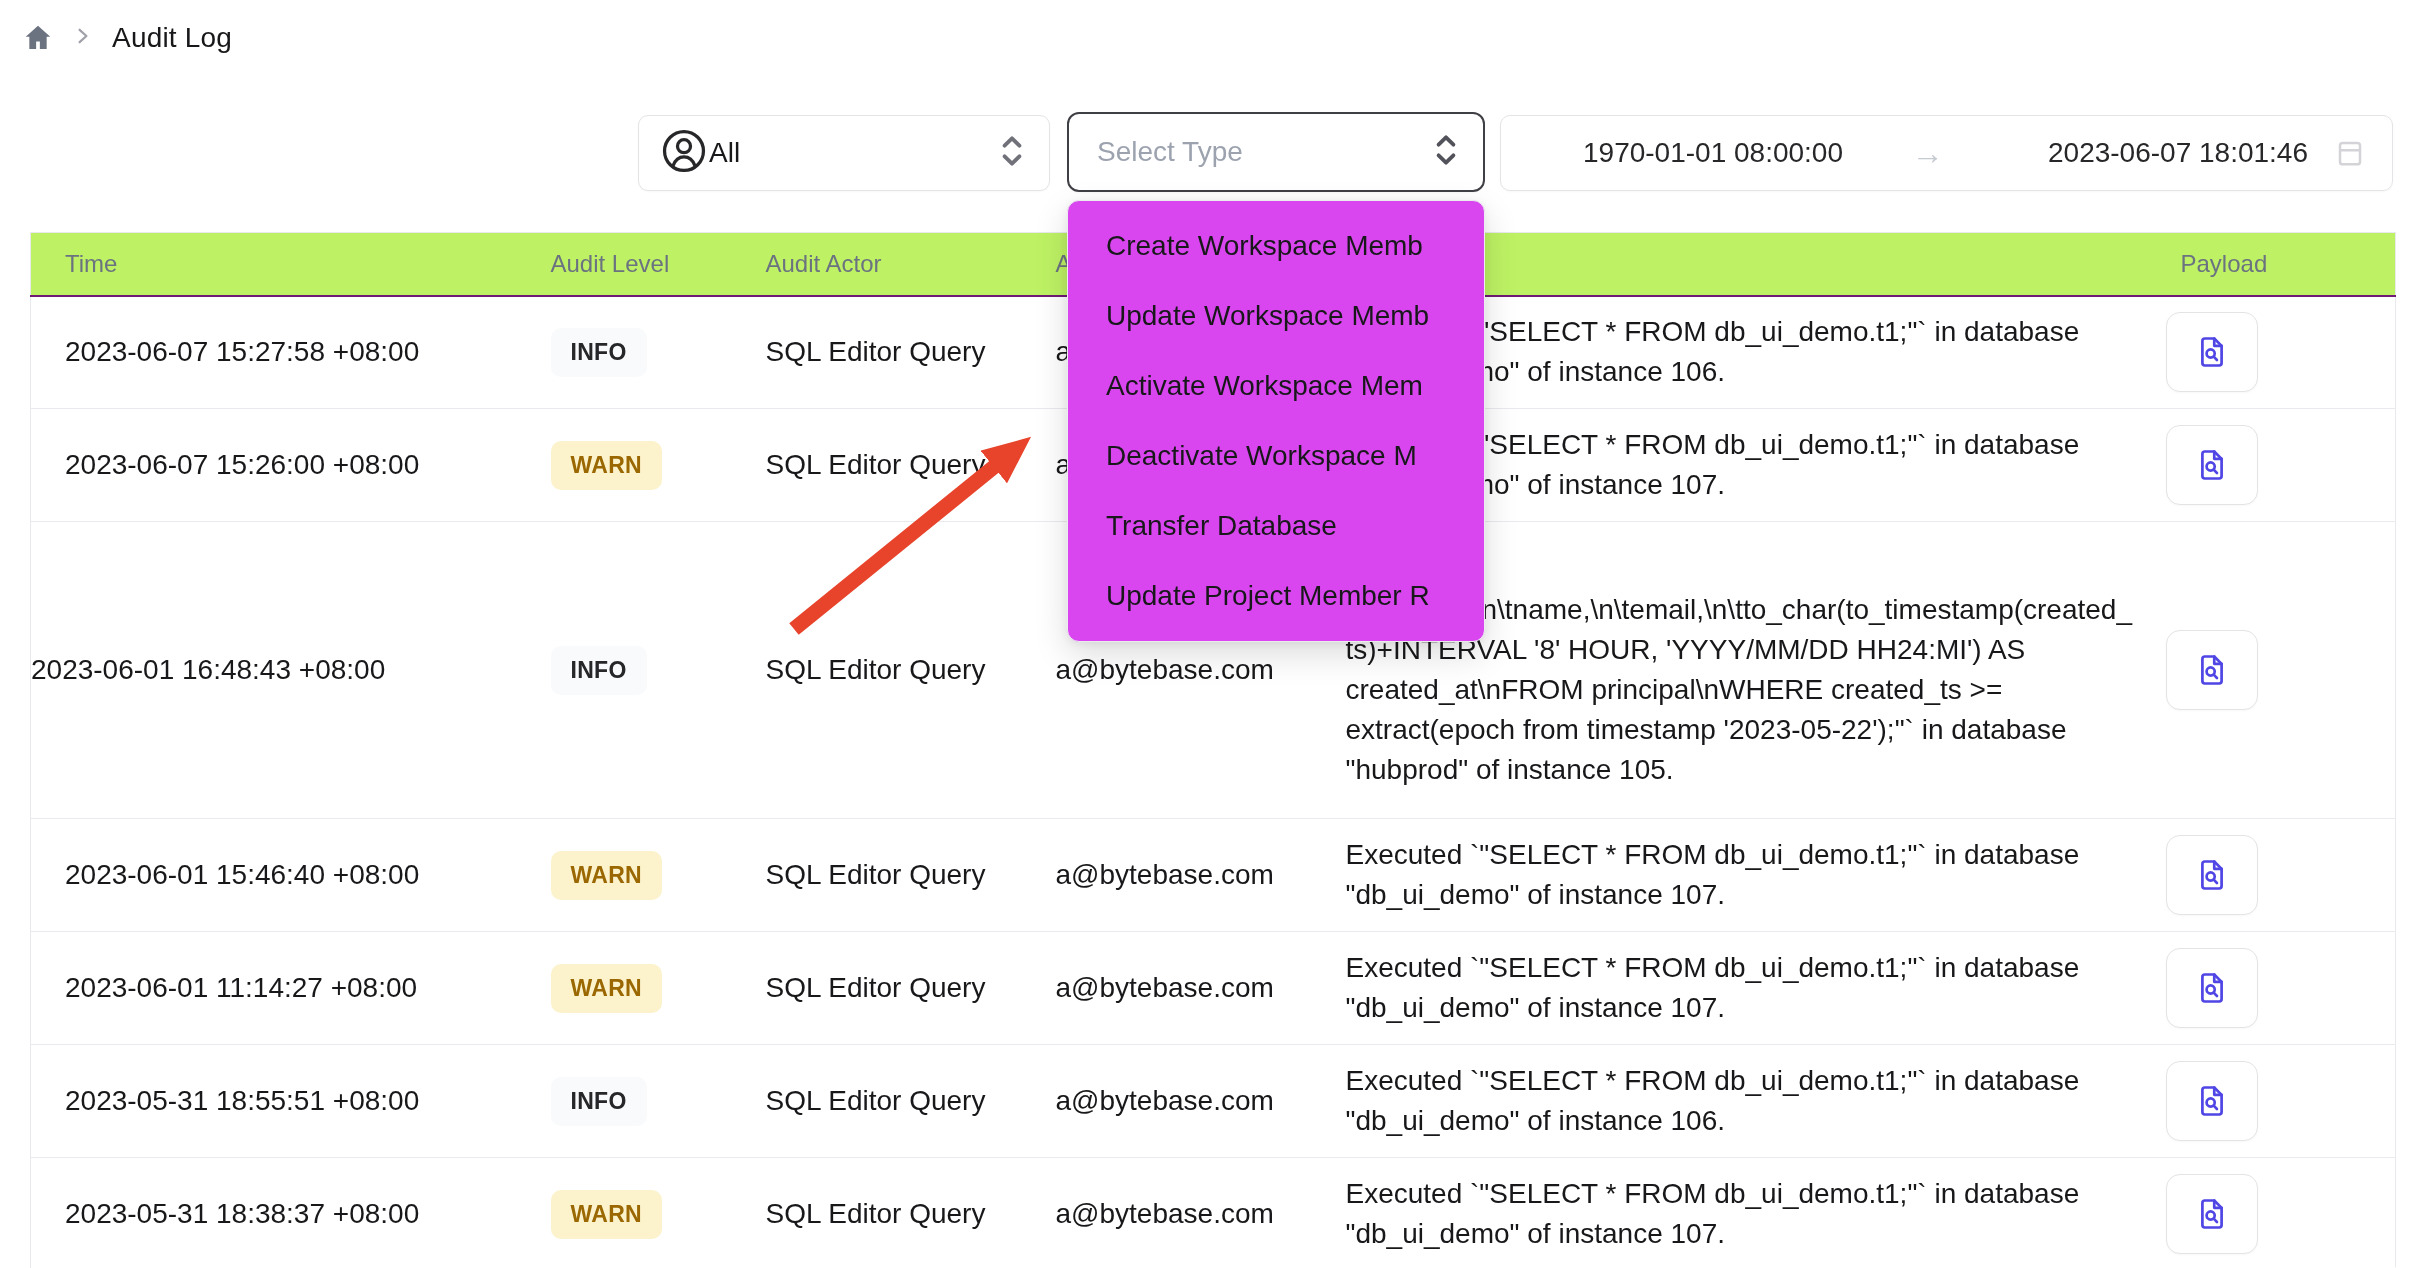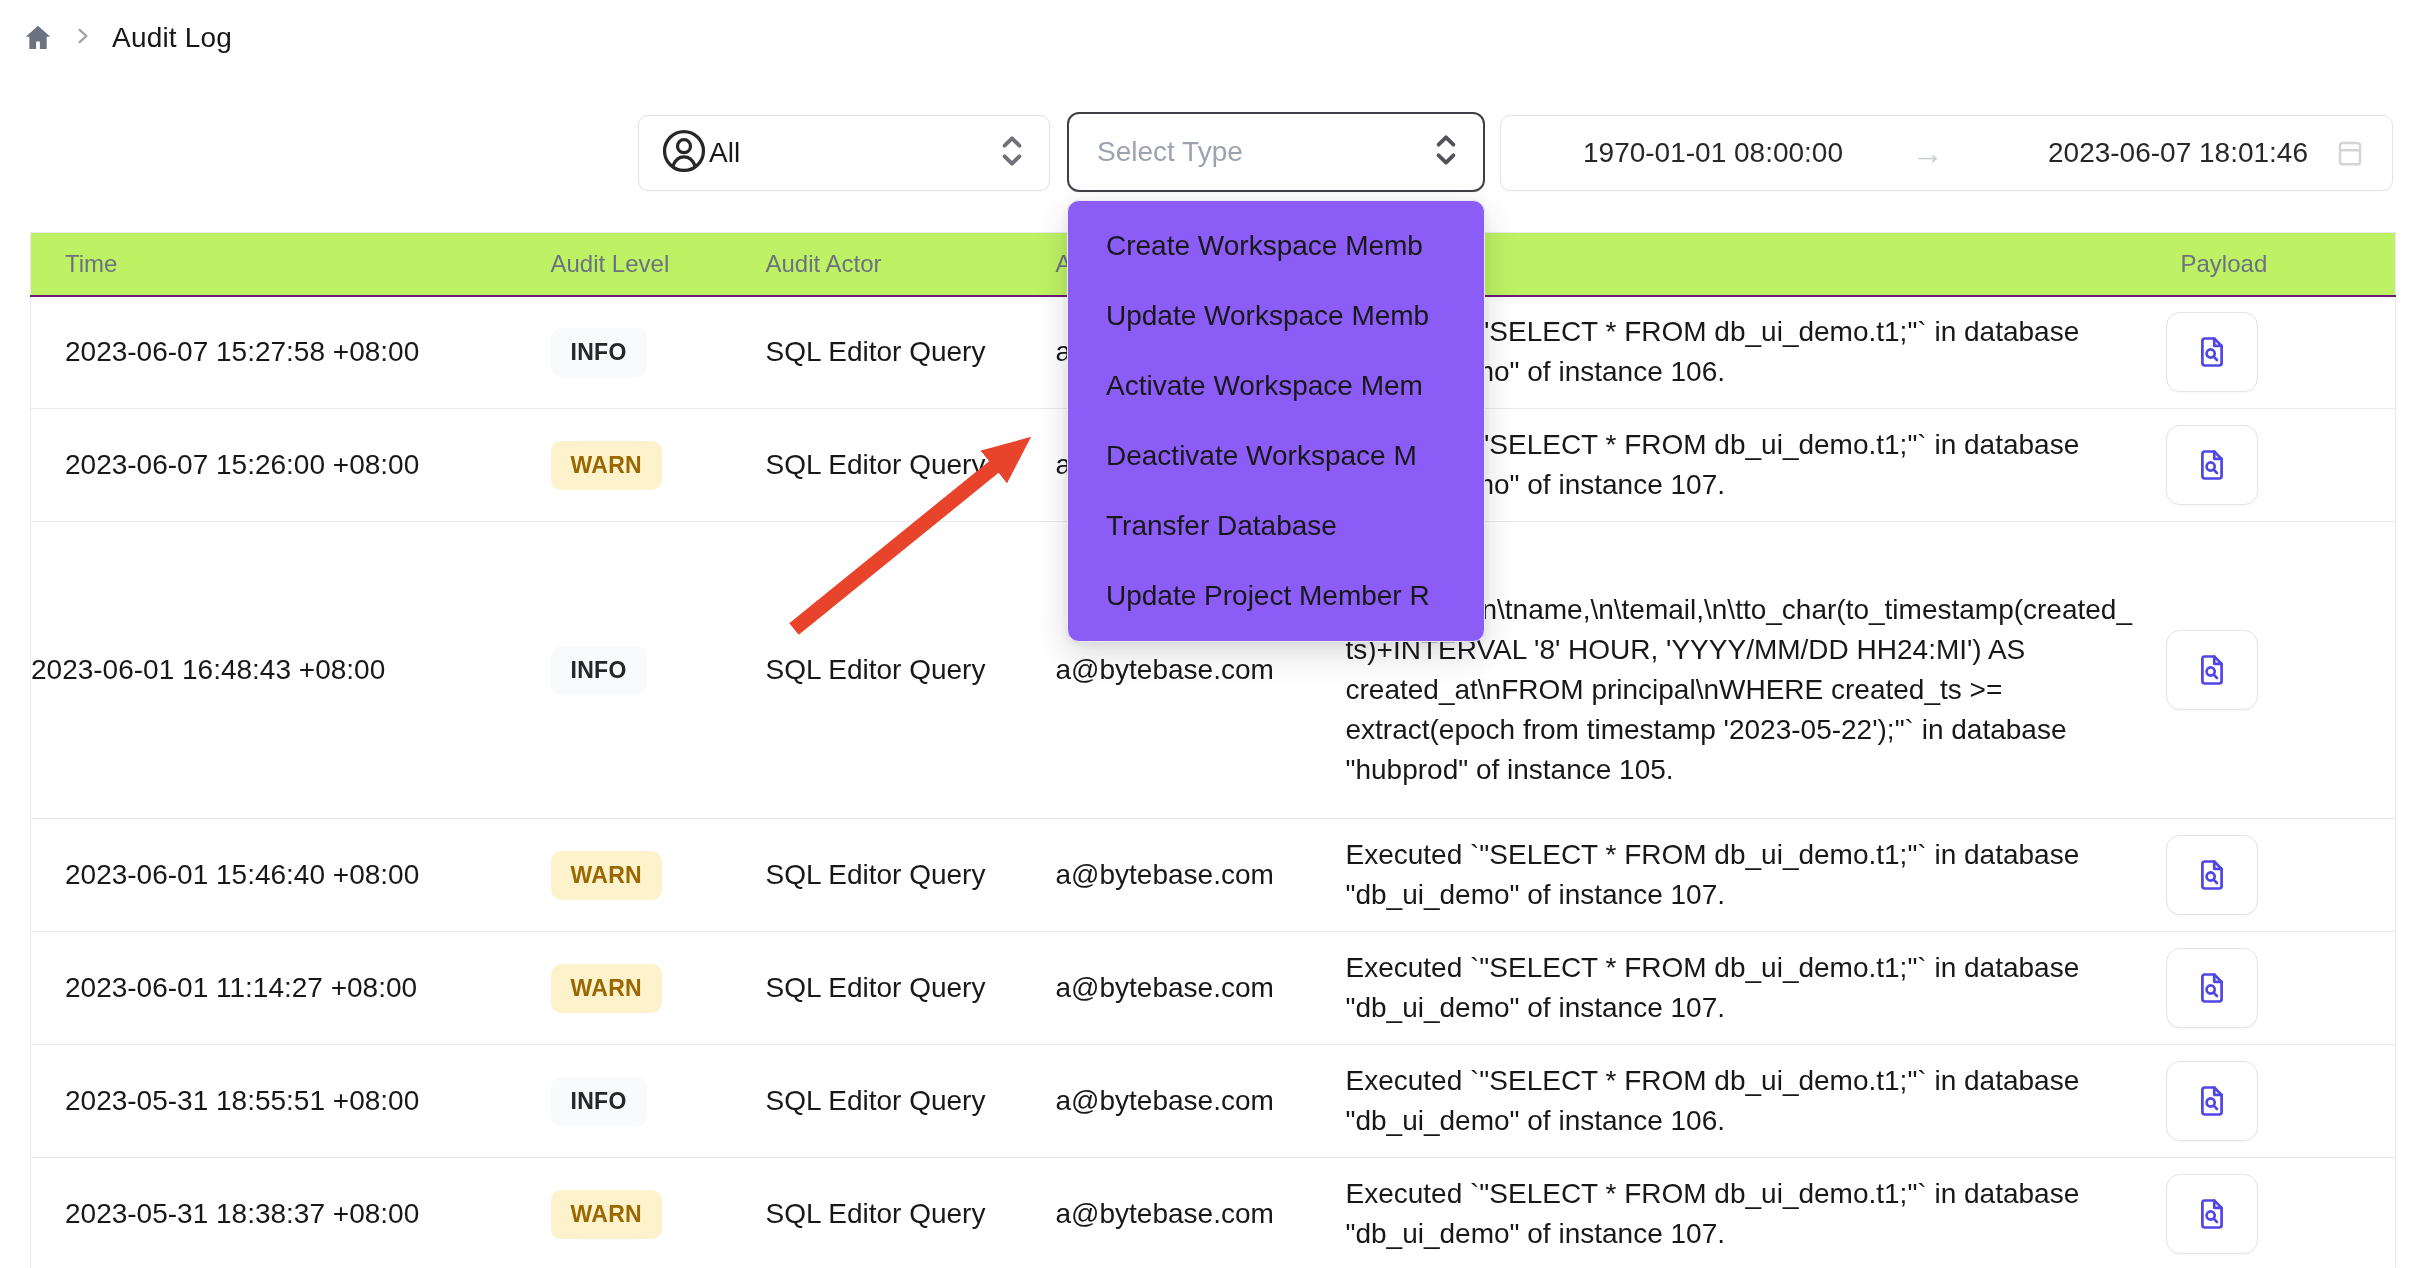--- a/index.html
+++ b/index.html
@@ -44,21 +44,21 @@
   th.h-payload{padding-left:45px;}
   td.c-comment{line-height:40px;word-break:break-word;padding-right:14px;color:#18181b;}
   td.c-payload .pl-btn{margin-left:30px;width:92px;height:80px;border:1px solid #e4e4e7;
     border-radius:14px;background:#fff;display:flex;align-items:center;justify-content:center;
     cursor:pointer;box-shadow:0 1px 2px rgba(0,0,0,.03);}
   .badge{display:inline-block;padding:11px 20px;border-radius:10px;font-size:23px;font-weight:700;letter-spacing:.3px;}
   .badge.info{background:var(--info-bg);color:var(--info-text);}
   .badge.warn{background:var(--warn-bg);color:var(--warn-text);}
 
   
-  .type-dropdown{position:absolute;left:1067px;top:200px;width:418px;z-index:60;background:#8b5cf6;
+  .type-dropdown{position:absolute;left:1067px;top:200px;width:418px;z-index:60;background:#d946ef;
     border:1px solid #ececf0;border-radius:12px;padding:10px 0;
     box-shadow:0 12px 34px rgba(0,0,0,.14),0 2px 8px rgba(0,0,0,.06);overflow:hidden;}
   .type-dropdown .opt{height:70px;display:flex;align-items:center;padding-left:38px;font-size:28px;
     color:#18181b;white-space:nowrap;overflow:hidden;cursor:pointer;}
 
   
   .annotation{position:absolute;left:0;top:0;z-index:50;pointer-events:none;}
 </style>
 </head>
 <body>

